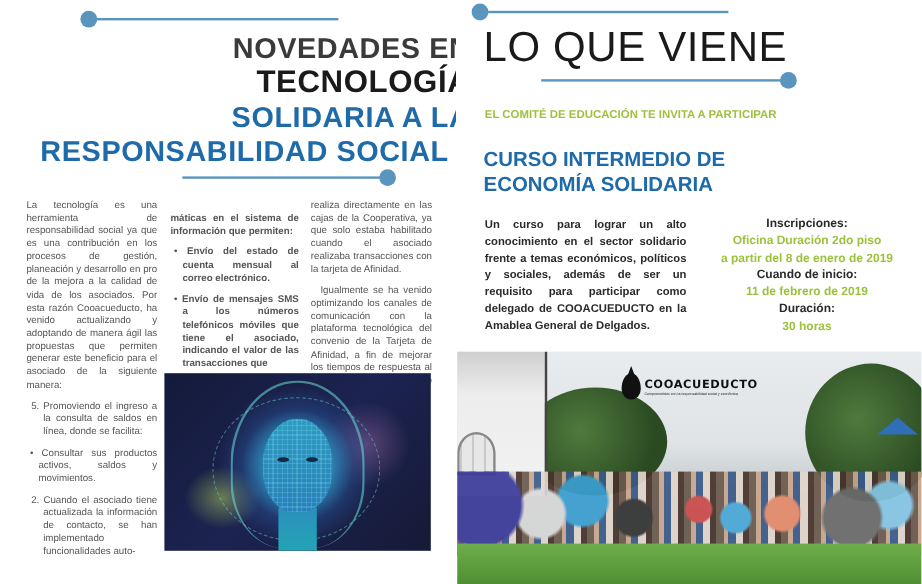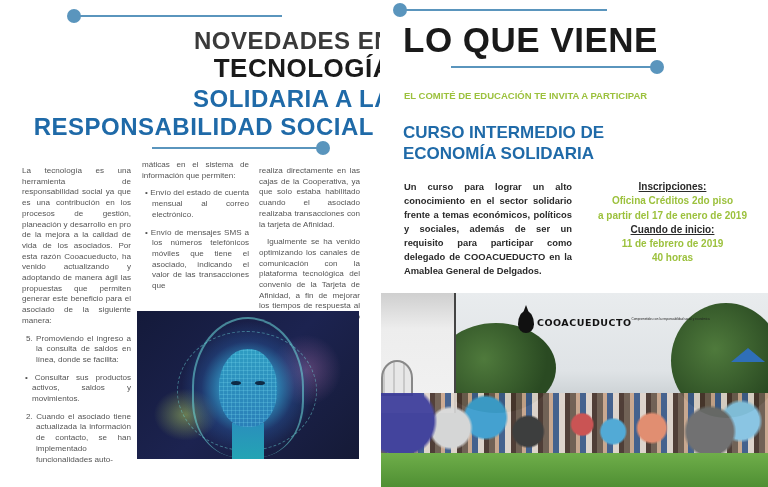--- a/index.html
+++ b/index.html
@@ -19,46 +19,46 @@
   #hl1 { top: 27px; font-size: 24px; color: #3a3a3a; left: 12px; }
   #hl2 { top: 53px; font-size: 26px; color: #1a1a1a; left: 12px; }
   #hl3 { top: 85px; font-size: 24px; color: #1f6aa8; left: 12px; }
   #hl4 { top: 113px; font-size: 24px; color: #1f6aa8; left: -6px; }
 
   .body-text { position: absolute; font-size: 8.1px; line-height: 10.7px; color: #555; text-align: justify; }
   .body-text p { margin-bottom: 7px; }
   .body-text .li { padding-left: 10px; text-indent: -7px; margin-bottom: 7px; }
   .body-text .li-num { padding-left: 14px; text-indent: -10px; margin-bottom: 7px; }
   #col1 { left: 22px; top: 166px; width: 109px; }
-  #col2 { left: 142px; top: 160px; width: 107px; }
+  #col2 { left: 142px; top: 177px; width: 107px; font-weight: bold; }
   #col3 { left: 259px; top: 166px; width: 101px; }
 
   #tech-image { position: absolute; left: 137px; top: 311px; width: 222px; height: 148px; overflow: hidden;
     background: radial-gradient(ellipse 30% 45% at 50% 52%, #35a8c7 0%, #2e88b8 40%, rgba(40,90,160,0.4) 70%, transparent 100%),
                 radial-gradient(ellipse 18% 22% at 22% 70%, rgba(170,200,90,0.55), transparent 80%),
                 radial-gradient(ellipse 20% 30% at 76% 40%, rgba(170,110,170,0.45), transparent 80%),
                 linear-gradient(135deg, #141a3a 0%, #1c2350 50%, #151a36 100%); }
   #tech-image .face { position: absolute; left: 82px; top: 38px; width: 58px; height: 78px; border-radius: 48% 48% 45% 45%;
     background: repeating-linear-gradient(0deg, rgba(120,220,240,0.25) 0 1px, transparent 1px 4px),
                 repeating-linear-gradient(90deg, rgba(120,220,240,0.25) 0 1px, transparent 1px 4px),
                 linear-gradient(#2f9cc2, #2a7fb8); }
   #tech-image .hair { position: absolute; left: 55px; top: 6px; width: 112px; height: 140px; border-radius: 50% 50% 40% 40%;
     border: 2px solid rgba(110,220,220,0.55); border-bottom: none; }
   #tech-image .hair2 { position: absolute; left: 40px; top: 20px; width: 140px; height: 120px; border-radius: 50%;
     border: 1px dashed rgba(110,220,220,0.45); }
   #tech-image .eye { position: absolute; width: 10px; height: 4px; border-radius: 50%; background: #0e2a45; top: 70px; }
   #tech-image .neck { position: absolute; left: 95px; top: 112px; width: 32px; height: 36px; background: linear-gradient(#2a8fbc, #24a4b4); }
 
   
-  #rp-title { position: absolute; left: 23px; top: 20px; font-size: 35px; font-weight: bold; color: #1a1a1a; letter-spacing: 0.5px; white-space: nowrap; }
+  #rp-title { position: absolute; left: 23px; top: 20px; font-size: 35px; font-weight: normal; color: #1a1a1a; letter-spacing: 0.5px; white-space: nowrap; }
   #rp-invite { position: absolute; left: 24px; top: 90px; font-size: 9.5px; font-weight: bold; color: #9cc13d; white-space: nowrap; }
   #rp-course { position: absolute; left: 23px; top: 122px; font-size: 17px; line-height: 21px; font-weight: bold; color: #1f6aa8; }
   #rp-desc { position: absolute; left: 24px; top: 180px; width: 168px; font-size: 9.4px; line-height: 14px; font-weight: bold; color: #2a2a2a; text-align: justify; }
   #rp-info { position: absolute; left: 205px; top: 180px; width: 175px; text-align: center; font-size: 10px; line-height: 14.3px; font-weight: bold; }
-  #rp-info .lbl { color: #2a2a2a; text-decoration: underline; }
+  #rp-info .lbl { color: #2a2a2a; }
   #rp-info .val { color: #9cc13d; }
 
   #group-photo { position: absolute; left: 1px; top: 293px; width: 387px; height: 194px; overflow: hidden;
     background: linear-gradient(180deg, #e9ecee 0%, #dfe3e6 40%, #c9cfd2 55%, #b9c2c5 60%); }
   #group-photo .tree { position: absolute; border-radius: 50%; background: radial-gradient(circle at 40% 40%, #4f7a3c, #2a4a22 70%); }
   #group-photo .tent { position: absolute; left: 0; top: 0; width: 75px; height: 120px; background: linear-gradient(180deg, #cfcfcf, #ededed 30%, #f2f2f2); border-right: 2px solid #444; }
   #group-photo .tent-window { position: absolute; left: 0; top: 67px; width: 32px; height: 36px; border: 2px solid #888; border-radius: 50% 50% 0 0; background: repeating-linear-gradient(90deg, #c9c9c9 0 2px, #e7e7e7 2px 10px); }
   #group-photo .crowd { position: absolute; left: 0; top: 100px; width: 387px; height: 70px;
     background:
       radial-gradient(circle at 5% 40%, #3a3a9a 0 9%, transparent 10%),
@@ -71,21 +71,21 @@
       radial-gradient(circle at 85% 55%, #6b6b6b 0 7%, transparent 8%),
       radial-gradient(circle at 93% 40%, #87c6e6 0 5%, transparent 6%),
       repeating-linear-gradient(90deg, #6b5a4d 0 6px, #caa68c 6px 10px, #3b5a8a 10px 16px, #e1d6cd 16px 22px, #47332b 22px 27px);
     opacity: 0.92; }
   #group-photo .grass { position: absolute; left: 0; top: 160px; width: 387px; height: 34px; background: linear-gradient(#6fae4a, #4f8f33); }
   #group-photo .kite { position: absolute; left: 350px; top: 55px; width: 0; height: 0; border-left: 17px solid transparent; border-right: 17px solid transparent; border-bottom: 14px solid #2f6fb8; }
 
   #logo { position: absolute; left: 137px; top: 18px; display: flex; align-items: center; gap: 3px; }
   #logo .drop { width: 16px; height: 22px; background: #111; border-radius: 50% 50% 50% 50% / 60% 60% 40% 40%; position: relative; }
   #logo .drop::before { content: ""; position: absolute; left: 5px; top: -6px; width: 0; height: 0; border-left: 3px solid transparent; border-right: 3px solid transparent; border-bottom: 8px solid #111; }
-  #logo .wordmark { display: flex; }
+  #logo .wordmark { display: flex; flex-direction: column; }
   #logo .name { font-size: 9.5px; font-weight: bold; color: #111; letter-spacing: 0.5px; font-family: "DejaVu Sans", sans-serif; }
   #logo .tagline { font-size: 3px; color: #222; }
 </style>
 </head>
 <body>
 
 <div class="page" id="page-left">
   <div class="deco-dot" style="left:67px; top:9px;"></div>
   <div class="deco-line" style="left:74px; top:15px; width:208px;"></div>
 
@@ -138,25 +138,26 @@
 
   <div id="rp-course">
     <div>CURSO INTERMEDIO DE</div>
     <div>ECONOMÍA SOLIDARIA</div>
   </div>
 
   <div id="rp-desc">Un curso para lograr un alto conocimiento en el sector solidario frente a temas económicos, políticos y sociales, además de ser un requisito para participar como delegado de COOACUEDUCTO en la Amablea General de Delgados.</div>
 
   <div id="rp-info">
     <div class="lbl">Inscripciones:</div>
-    <div class="val">Oficina Créditos 2do piso</div>
-    <div class="val">a partir del 17 de enero de 2019</div>
+    <div class="val">Oficina Duración 2do piso</div>
+    <div class="val">a partir del 8 de enero de 2019</div>
     <div class="lbl">Cuando de inicio:</div>
     <div class="val">11 de febrero de 2019</div>
-    <div class="val">40 horas</div>
+    <div class="lbl">Duración:</div>
+    <div class="val">30 horas</div>
   </div>
 
   <div id="group-photo" title="Group photo of cooperative members and children outdoors">
     <div class="tree" style="left:55px; top:30px; width:120px; height:90px;"></div>
     <div class="tree" style="left:290px; top:10px; width:110px; height:115px;"></div>
     <div class="tent">
       <div class="tent-window"></div>
     </div>
     <div class="kite"></div>
     <div class="crowd"></div>

